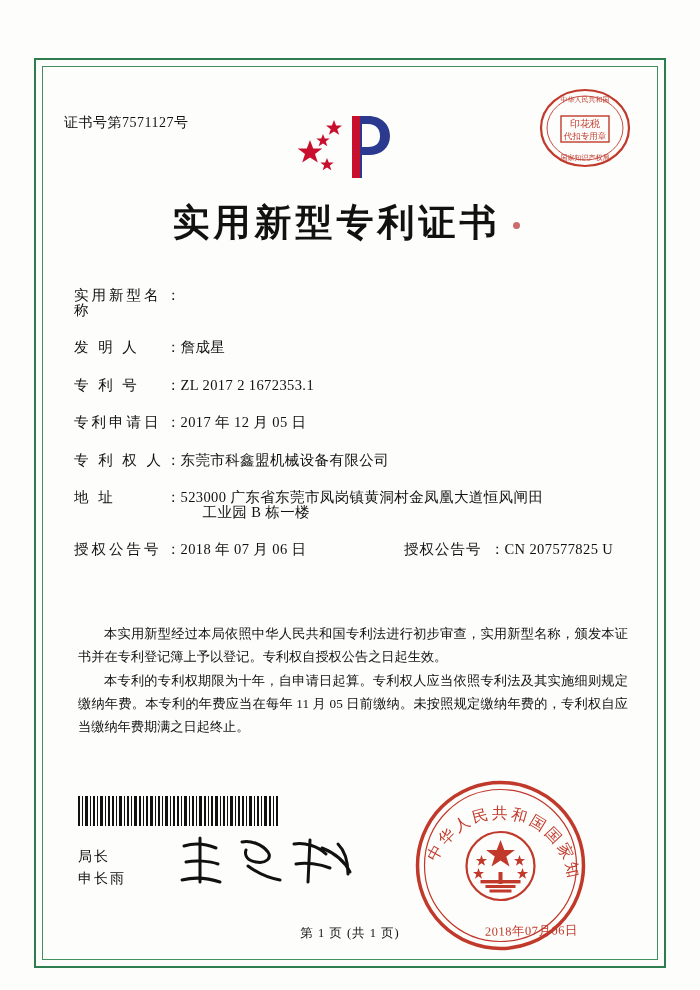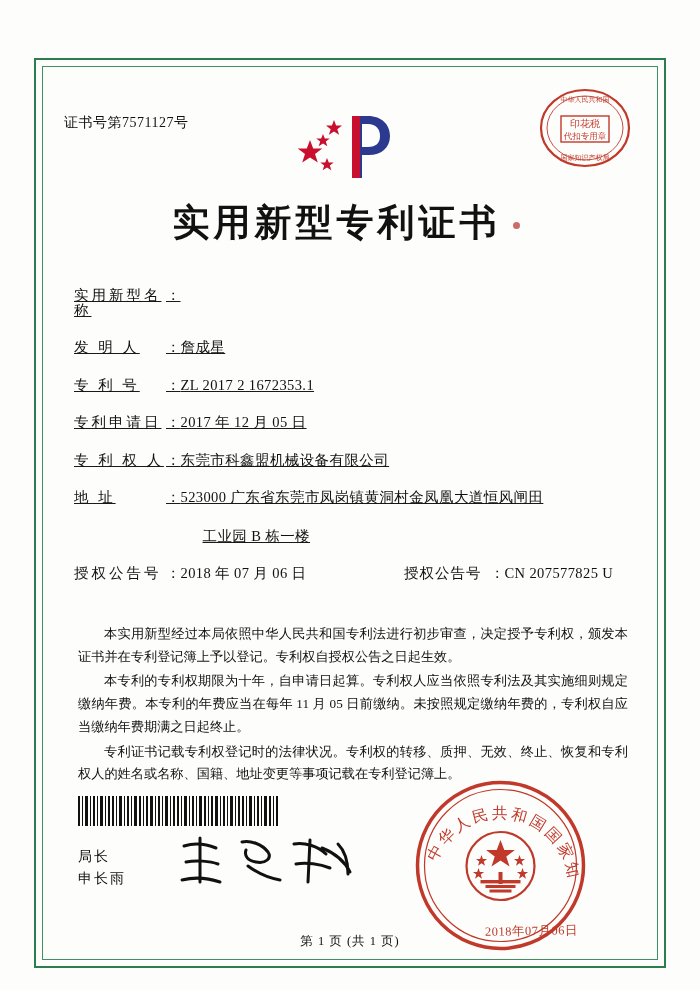--- a/index.html
+++ b/index.html
@@ -113,41 +113,40 @@
     left: 14px;
     right: 10px;
     top: 210px;
     font-size: 14.5px;
     line-height: 1.0;
   }
   .field-row {
     display: flex;
     align-items: flex-start;
     margin-bottom: 23px;
-    text-decoration: underline;
   }
   .field-label {
     width: 92px;
     flex: 0 0 92px;
     letter-spacing: 3px;
     color: #111;
     font-size: 14.5px;
   }
   .field-colon {
     flex: 0 0 12px;
     text-align: left;
   }
   .field-value {
     flex: 1;
     color: #111;
     letter-spacing: 0.4px;
   }
   .field-value .line2 {
     display: block;
-    margin-top: 24px;
+    margin-top: 0;
     margin-left: 22px;
   }
   .row-split {
     display: flex;
     align-items: flex-start;
     margin-bottom: 20px;
   }
   .split-left { flex: 0 0 330px; display: flex; }
   .split-right { flex: 1; display: flex; }
   .split-right .field-label { width: 86px; flex: 0 0 86px; letter-spacing: 1px; }
@@ -198,21 +197,21 @@
     left: 112px;
     top: 752px;
     width: 190px;
     height: 62px;
   }
 
   .footer {
     position: absolute;
     left: 0;
     right: 0;
-    bottom: 0;
+    bottom: 8px;
     text-align: center;
     font-size: 12.5px;
     color: #111;
     letter-spacing: 1px;
   }
 
   .seal-date {
     position: absolute;
     right: 62px;
     top: 845px;
@@ -317,23 +316,22 @@
         <div class="split-right">
           <div class="field-label">授权公告号</div>
           <div class="field-colon">：</div>
           <div class="field-value">CN 207577825 U</div>
         </div>
       </div>
 
     </div>
 
     <div class="paragraphs">
-      <p>本实用新型经过本局依照中华人民共和国专利法进行初步审查，决定授予专利权，颁发本证书并在专利登记簿上予以登记。专利权自授权公告之日起生效。</p>
+      <p>本实用新型经过本局依照中华人民共和国专利法进行初步审查，实用新型名称，颁发本证书并在专利登记簿上予以登记。专利权自授权公告之日起生效。</p>
       <p>本专利的专利权期限为十年，自申请日起算。专利权人应当依照专利法及其实施细则规定缴纳年费。本专利的年费应当在每年 11 月 05 日前缴纳。未按照规定缴纳年费的，专利权自应当缴纳年费期满之日起终止。</p>
-      <p>专利证书记载专利权登记时的法律状况。专利权的转移、质押、无效、终止、恢复和专利权人的姓名或名称、国籍、地址变更等事项记载在专利登记簿上。</p>
     </div>
 
     <div class="barcode">
       <svg viewBox="0 0 200 30" width="200" height="30">
         <g fill="#111">
           <rect x="0" y="0" width="2" height="30"></rect>
             <rect x="4" y="0" width="1" height="30"></rect>
           <rect x="7" y="0" width="3" height="30"></rect>
             <rect x="12" y="0" width="1" height="30"></rect>
           <rect x="15" y="0" width="2" height="30"></rect>

